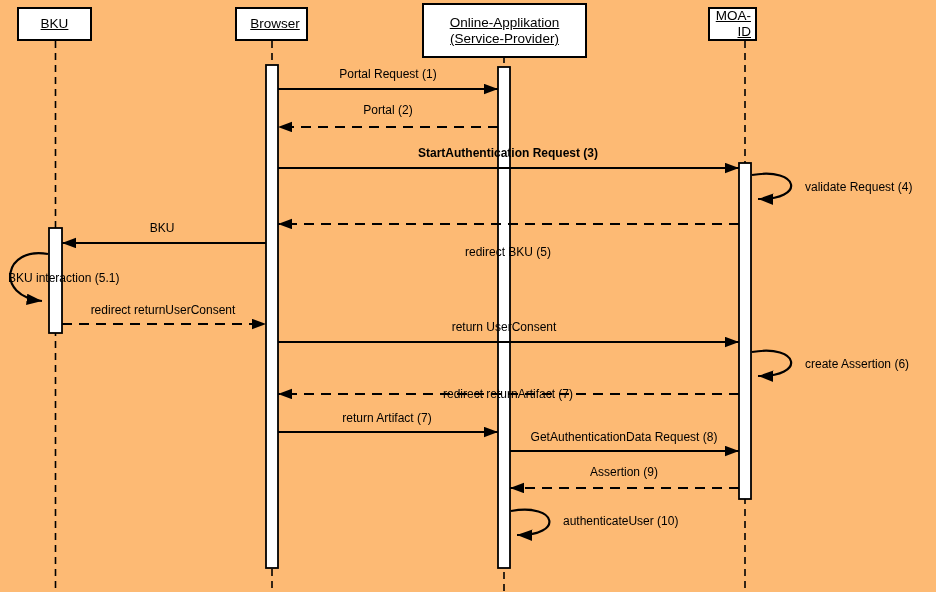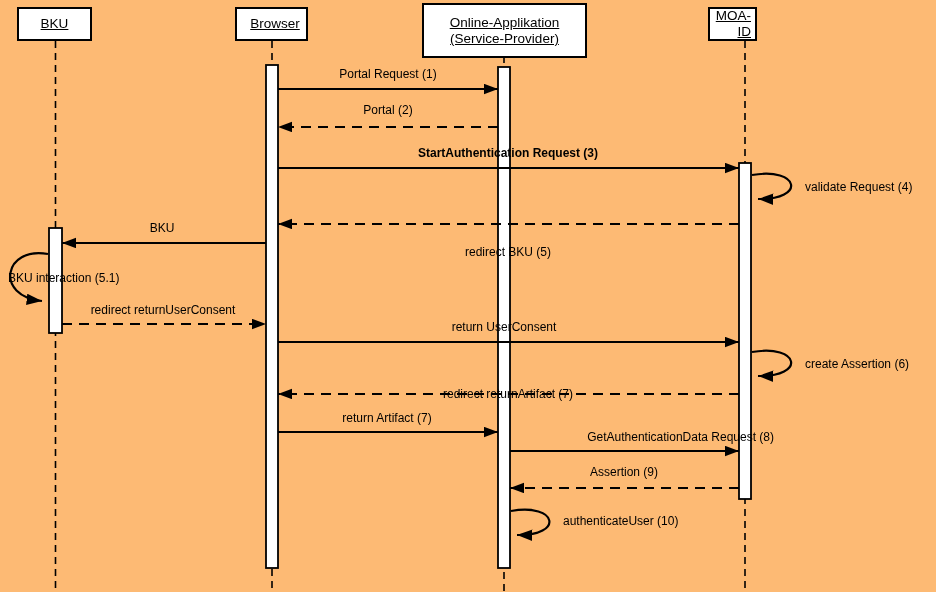--- a/index.html
+++ b/index.html
@@ -119,17 +119,17 @@
   <div class="msg-label center" style="left:358px; top:146px;font-weight:bold;">StartAuthentication Request (3)</div>
   <div class="msg-label" style="left:805px; top:180px;text-align:center;">validate Request (4)</div>
   <div class="msg-label center" style="left:358px; top:201px;margin-top:44px;">redirect BKU (5)</div>
   <div class="msg-label center" style="left:12px; top:221px;">BKU</div>
   <div class="msg-label" style="left:8px; top:271px;">BKU interaction (5.1)</div>
   <div class="msg-label center" style="left:13px; top:303px;">redirect returnUserConsent</div>
   <div class="msg-label center" style="left:354px; top:320px;">return UserConsent</div>
   <div class="msg-label" style="left:805px; top:357px;">create Assertion (6)</div>
   <div class="msg-label center" style="left:358px; top:387px;">redirect returnArtifact (7)</div>
   <div class="msg-label center" style="left:237px; top:411px;">return Artifact (7)</div>
-  <div class="msg-label center" style="left:474px; top:430px;text-align:right;">GetAuthenticationData Request (8)</div>
+  <div class="msg-label center" style="left:474px; top:430px;">GetAuthenticationData Request (8)</div>
   <div class="msg-label center" style="left:474px; top:465px;">Assertion (9)</div>
   <div class="msg-label" style="left:563px; top:514px;">authenticateUser (10)</div>
 
 </div>
 
 </body></html>

